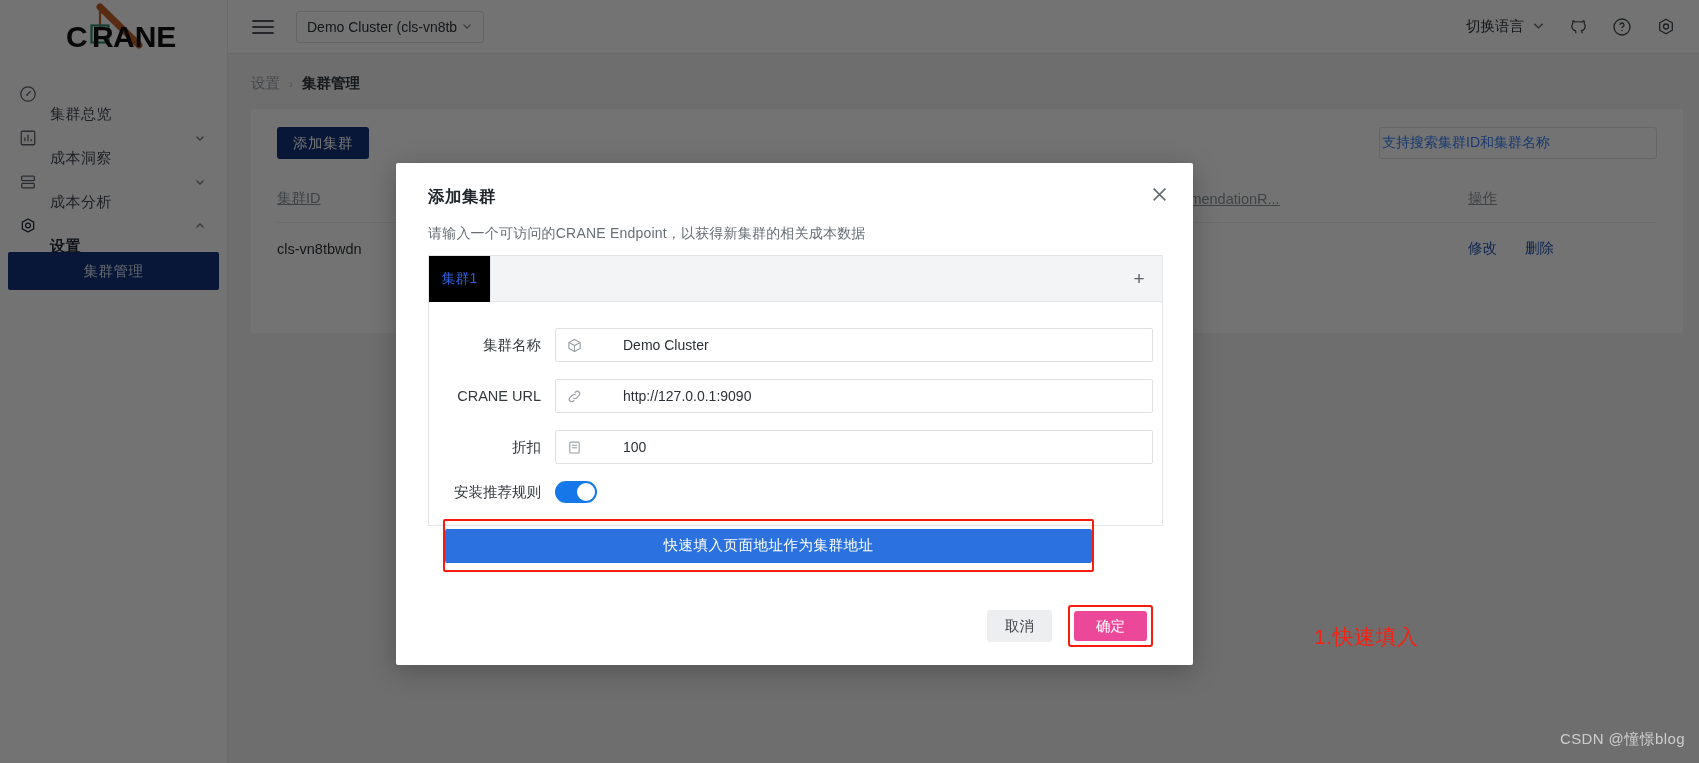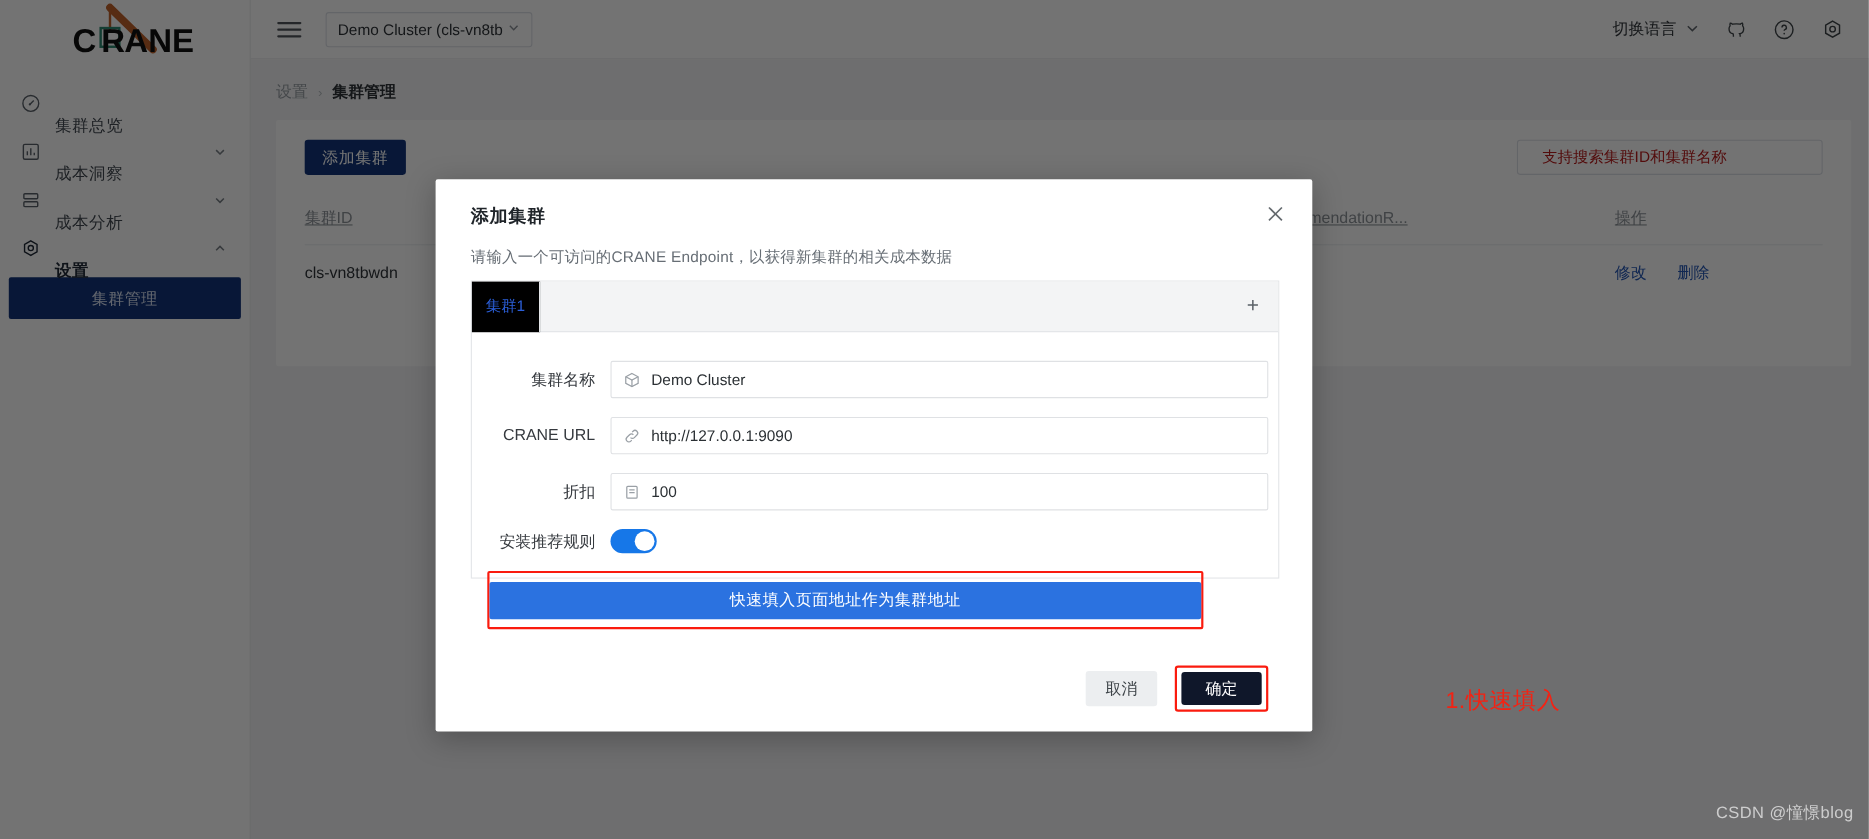--- a/index.html
+++ b/index.html
@@ -136,22 +136,22 @@
     height: 32px; padding: 0 16px;
     background: #12347a; color: #ffffff;
     border: none; border-radius: 3px;
     font-size: 14.5px; cursor: pointer;
     font-family: inherit; letter-spacing: .5px;
   }
   .toolbar-spacer { flex: 1 1 auto; }
   .search-box {
     width: 278px; height: 32px;
     border: 1px solid #dcdfe6; border-radius: 3px;
-    display: flex; align-items: center; padding: 0 22px;
-    font-size: 14px; color: #b91c1c;
+    display: flex; align-items: center; padding: 0 2px;
+    font-size: 14px; color: #3b82f6;
   }
 
   table.cluster-table { width: 100%; border-collapse: collapse; margin-top: 30px; }
   table.cluster-table th {
     text-align: left; font-weight: normal;
     font-size: 14.5px; color: #8e949a;
     padding: 0 0 14px 0;
     text-decoration: underline;
   }
   table.cluster-table td {
@@ -243,21 +243,21 @@
     display: flex; align-items: center;
     padding: 0 10px;
     font-size: 14px; color: #2b3034;
     background: #ffffff;
   }
   .field-ico {
     width: 17px; height: 17px; flex: 0 0 17px;
     margin-right: 9px; color: #9aa0a6;
     display: flex; align-items: center; justify-content: center;
   }
-  .field-value { flex: 1 1 auto; }
+  .field-value { flex: 1 1 auto; margin-left: 31px; }
 
   .switch-row { display: flex; align-items: center; margin-bottom: 0; }
   .switch {
     width: 42px; height: 22px; border-radius: 11px;
     background: #1677e8; position: relative; cursor: pointer;
   }
   .switch .knob {
     position: absolute; top: 2px; right: 2px;
     width: 18px; height: 18px; border-radius: 50%;
     background: #ffffff;
@@ -293,21 +293,21 @@
     font-family: inherit;
     margin-right: 16px;
   }
   .confirm-wrap {
     border: 2px solid #fa1b0e; border-radius: 3px;
     padding: 4px;
     display: flex; align-items: center; justify-content: center;
   }
   .btn-confirm {
     height: 30px; padding: 0 22px;
-    background: #0f172a; color: #ffffff;
+    background: #ec4899; color: #ffffff;
     border: none; border-radius: 3px;
     font-size: 14.5px; cursor: pointer;
     font-family: inherit;
   }
 
   
   .annot {
     position: absolute;
     color: #f42213;
     font-size: 21px;

